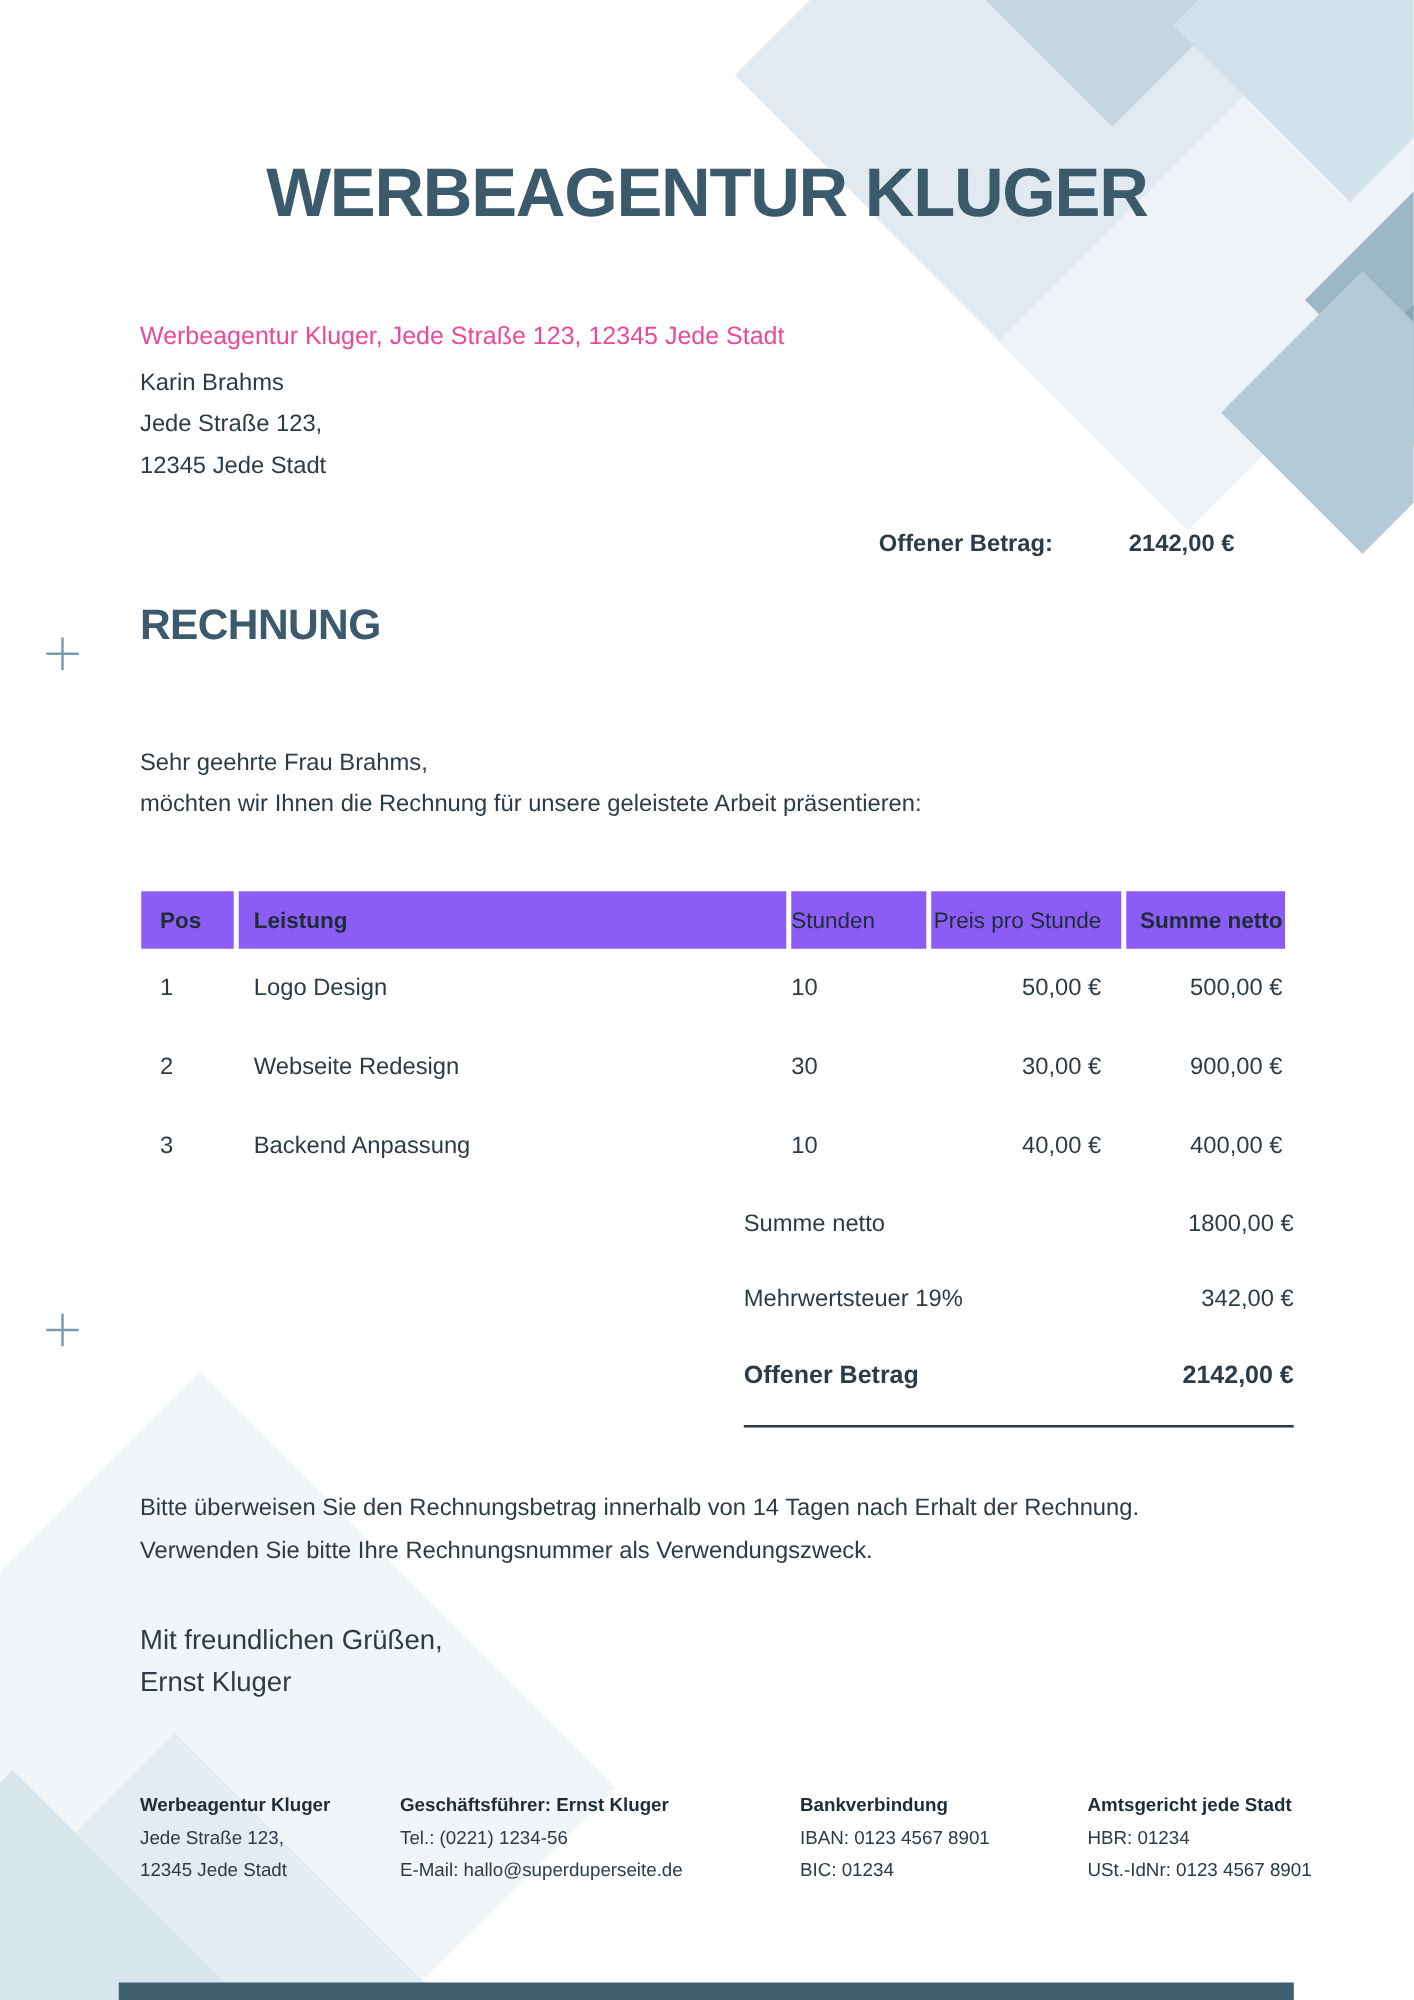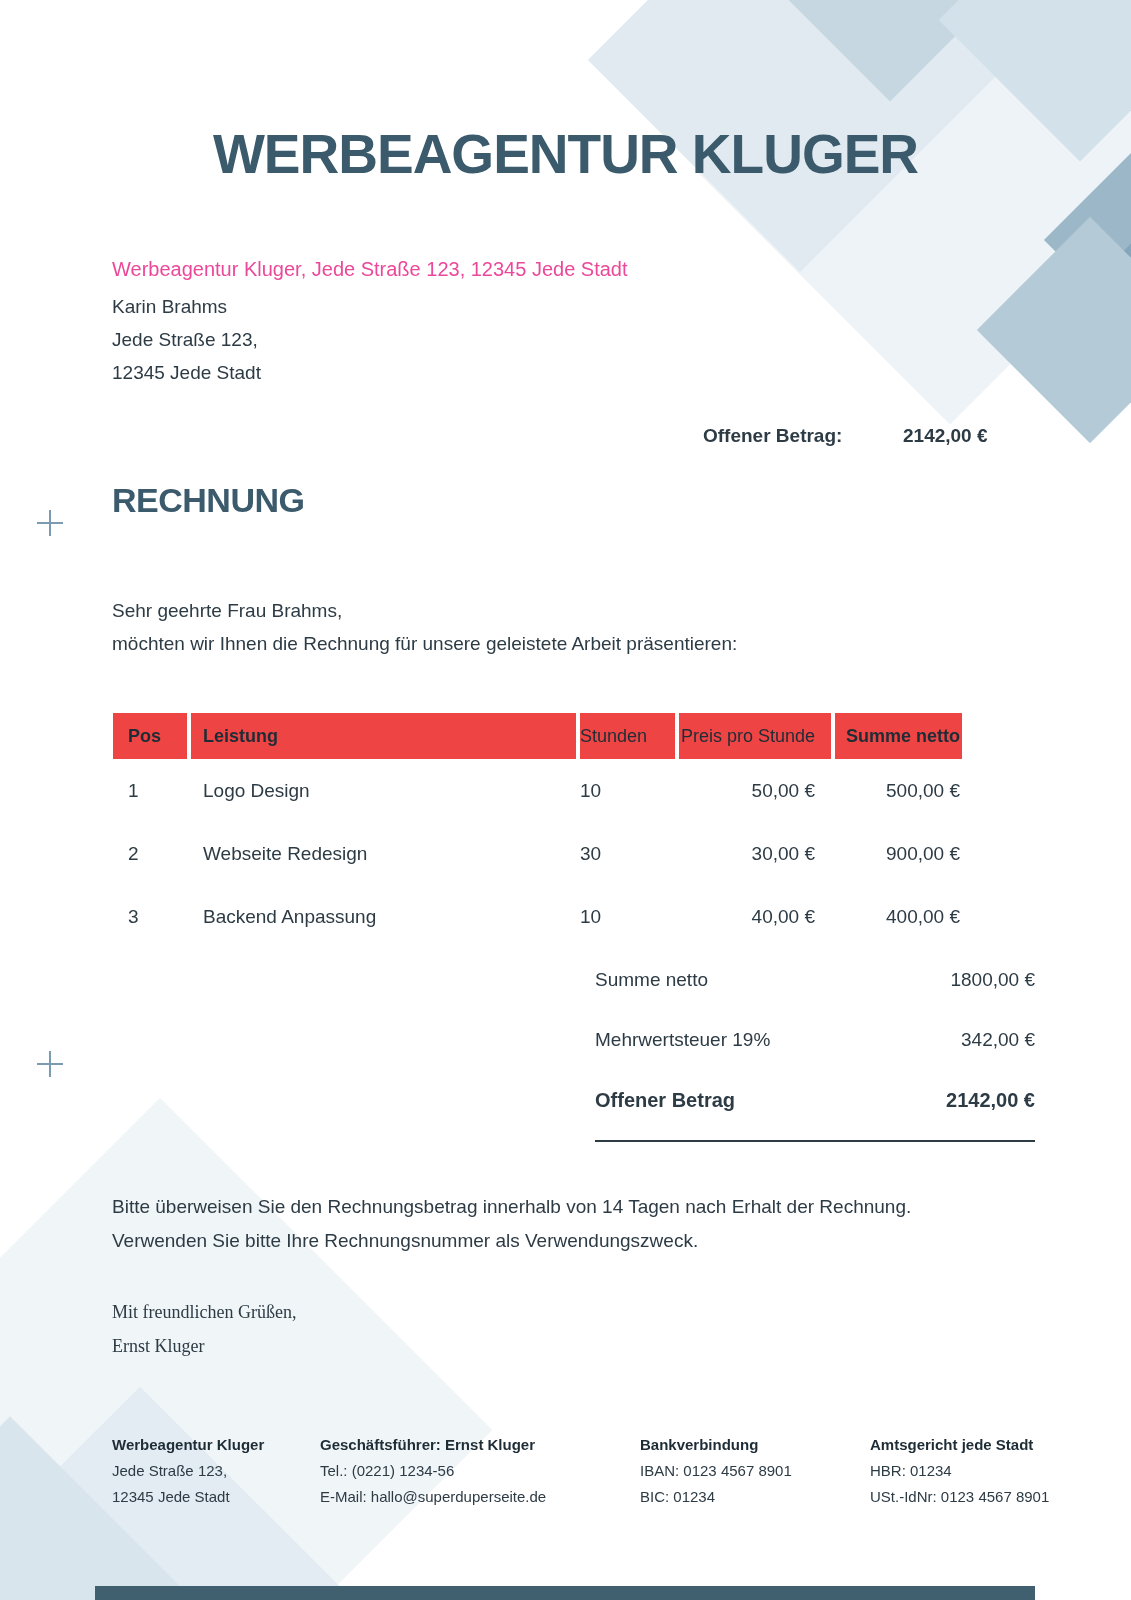--- a/index.html
+++ b/index.html
@@ -39,38 +39,38 @@
   .meta{position:absolute;left:703px;top:290px;font-size:19px;line-height:33px;}
   .meta-row{display:flex;}
   .meta-label{width:200px;}
   .open-amount{position:absolute;left:703px;top:425px;font-size:19px;font-weight:bold;display:flex;}
   .open-amount .meta-label{width:200px;}
   .doc-title{position:absolute;left:112px;top:481px;margin:0;font-size:34px;font-weight:bold;color:#3b5a6c;letter-spacing:-0.5px;}
   .intro{position:absolute;left:112px;top:594px;font-size:19px;line-height:33px;width:930px;}
   
   .invoice-table{position:absolute;left:113px;top:713px;width:922px;font-size:19px;}
   .thead{display:flex;height:46px;}
-  .th{background:#ef4444;color:#1e2c36;display:flex;align-items:center;font-size:18px;}
+  .th{background:#8b5cf6;color:#1e2c36;display:flex;align-items:center;font-size:18px;}
   .trow{display:flex;height:63px;align-items:center;}
   .c-pos{width:74px;padding-left:15px;box-sizing:border-box;}
   .gap{width:4px;background:transparent;flex:0 0 4px;}
-  .c-leistung{width:385px;padding-left:12px;box-sizing:border-box;}
-  .c-stunden{width:95px;box-sizing:border-box;}
+  .c-leistung{width:438px;padding-left:12px;box-sizing:border-box;}
+  .c-stunden{width:108px;box-sizing:border-box;}
   .c-preis{width:152px;justify-content:flex-end;text-align:right;padding-right:16px;box-sizing:border-box;}
   .c-summe{width:127px;justify-content:flex-end;text-align:right;padding-right:2px;box-sizing:border-box;}
   .trow .c-preis,.trow .c-summe{display:flex;align-items:center;}
   .bold{font-weight:bold;}
   
   .summary{position:absolute;left:595px;top:950px;width:440px;font-size:19px;}
   .summary-row{display:flex;justify-content:space-between;align-items:center;height:60px;}
   .summary-row.total{font-size:20px;font-weight:bold;}
   .summary-line{border-top:2px solid #2d3b45;margin-top:10px;}
   
   .payment-note{position:absolute;left:112px;top:1190px;font-size:19px;line-height:34px;width:940px;}
-  .closing{position:absolute;left:112px;top:1295px;font-size:18px;line-height:34px;font-family:Liberation Serif, serif;}
+  .closing{position:absolute;left:112px;top:1295px;font-size:22px;line-height:34px;}
   
   .footer{position:absolute;left:0;top:1432px;width:100%;font-size:15px;line-height:26px;}
   .fcol{position:absolute;top:0;}
   .fcol1{left:112px;} .fcol2{left:320px;} .fcol3{left:640px;} .fcol4{left:870px;}
   .fcol-title{font-weight:bold;color:#1e2c36;}
 </style>
 </head>
 <body>
 
 <div class="page">

